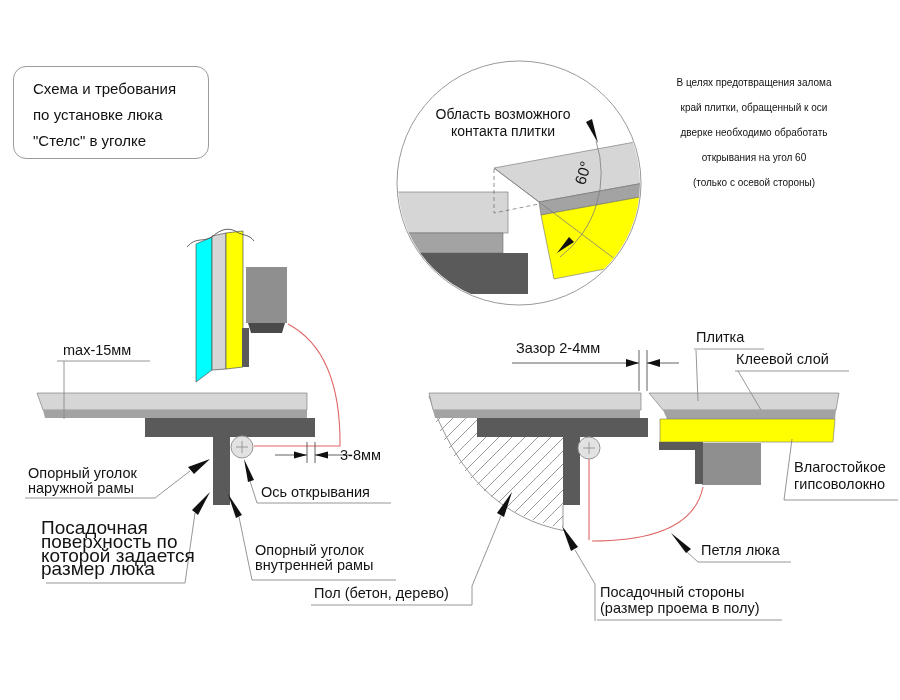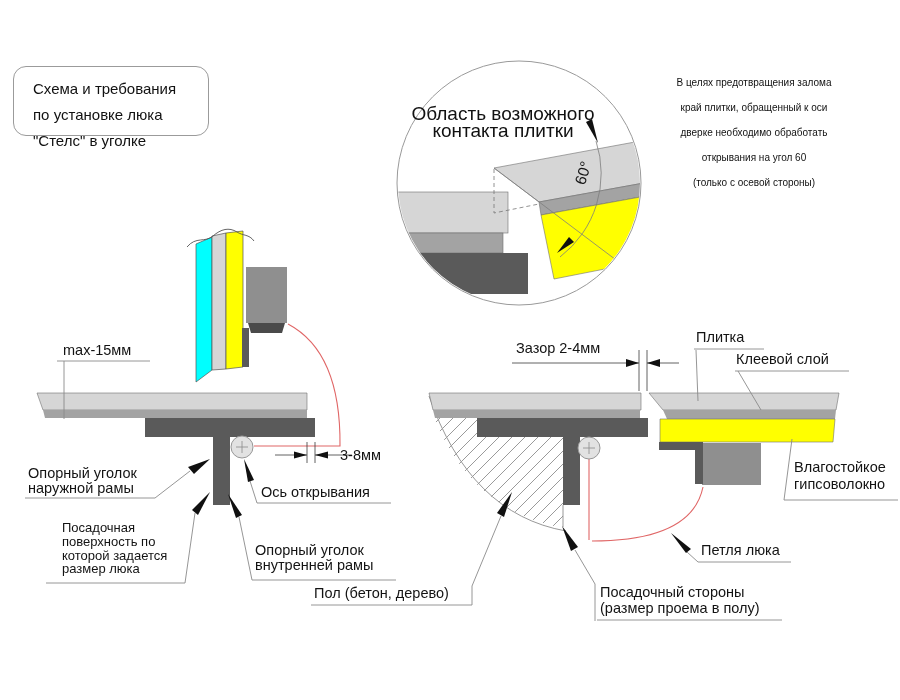--- a/index.html
+++ b/index.html
@@ -12,27 +12,27 @@
   .f-dark{fill:var(--frame-dark,#5a5a5a);}
   .f-block{fill:var(--door-frame-gray,#8f8f8f);}
   .f-yellow{fill:var(--gypsum-yellow,#ffff00);}
   .f-cyan{fill:var(--tile-open-cyan,#00ffff);}
   .s-red{stroke:var(--swing-red,#e06666);stroke-width:1.1;fill:none;}
   .s-lead{stroke:#8a8a8a;stroke-width:0.9;fill:none;}
   .s-dim{stroke:#3a3a3a;stroke-width:0.8;fill:none;}
   .s-thin{stroke:#7d7d7d;stroke-width:0.8;fill:none;}
   .f-arrow{fill:#101010;stroke:none;}
   .outl{stroke:#6e6e6e;stroke-width:0.6;}
-  #title-box{position:absolute;left:13px;top:66px;width:196px;height:70px;
+  #title-box{position:absolute;left:13px;top:66px;width:196px;height:93px;
     border:1.5px solid #9b9b9b;border-radius:13px;box-sizing:border-box;
     padding:9px 0 0 19px;font-size:15px;line-height:26px;}
   #note{position:absolute;left:616px;top:70px;width:276px;text-align:center;
     font-size:10px;line-height:25px;}
   #detail-caption{position:absolute;left:402px;top:106px;width:202px;text-align:center;
-    font-size:19px;line-height:16.5px;}
+    font-size:14px;line-height:16.5px;}
   #angle-label{position:absolute;left:568px;top:160px;width:34px;font-size:15.5px;
     transform:rotate(-73deg);}
 </style>
 </head>
 <body>
 
 <div id="stage">
 
 <svg width="900" height="700" viewBox="0 0 900 700">
   <defs>
@@ -173,21 +173,21 @@
 
 <div id="angle-label" class="lbl">60°</div>
 
 <div class="lbl" style="left:63px;top:342px;">max-15мм</div>
 
 <div class="lbl" style="left:28px;top:466px;line-height:15px;">
   <div>Опорный уголок</div>
   <div>наружной рамы</div>
 </div>
 
-<div class="lbl" style="left:62px;top:521px;font-size:13px;line-height:13.8px;">
+<div class="lbl" style="left:41px;top:521px;font-size:19px;line-height:13.8px;">
   <div>Посадочная</div>
   <div>поверхность по</div>
   <div>которой задается</div>
   <div>размер люка</div>
 </div>
 
 <div class="lbl" style="left:255px;top:543px;line-height:15px;">
   <div>Опорный уголок</div>
   <div>внутренней рамы</div>
 </div>

